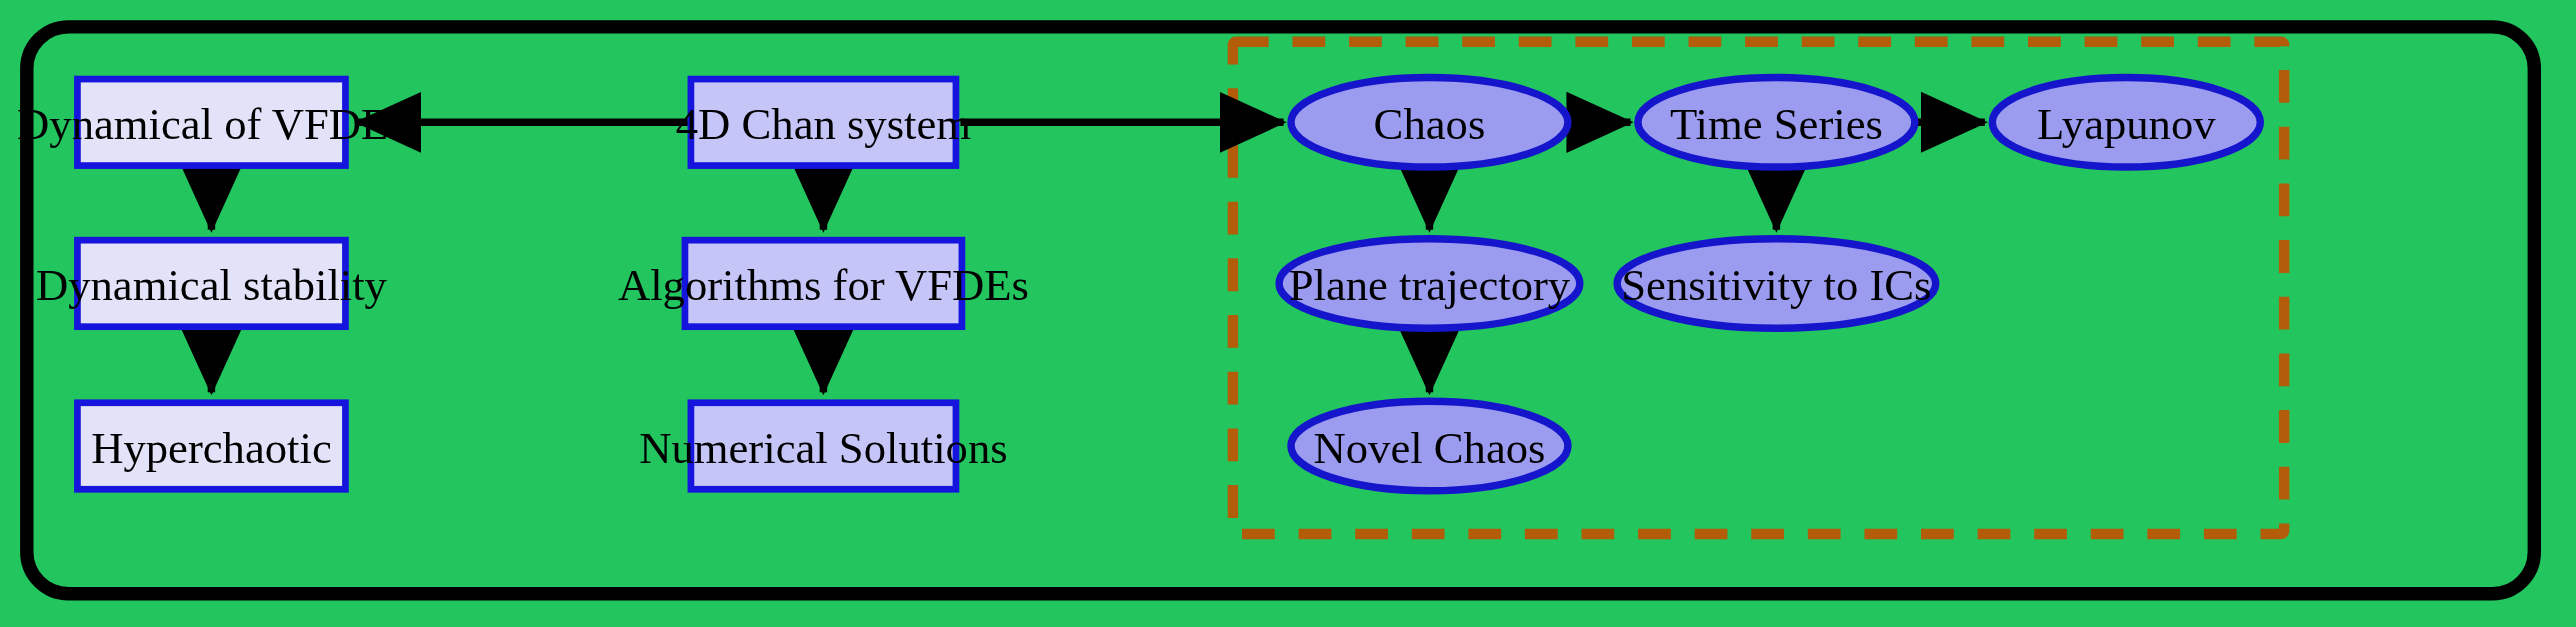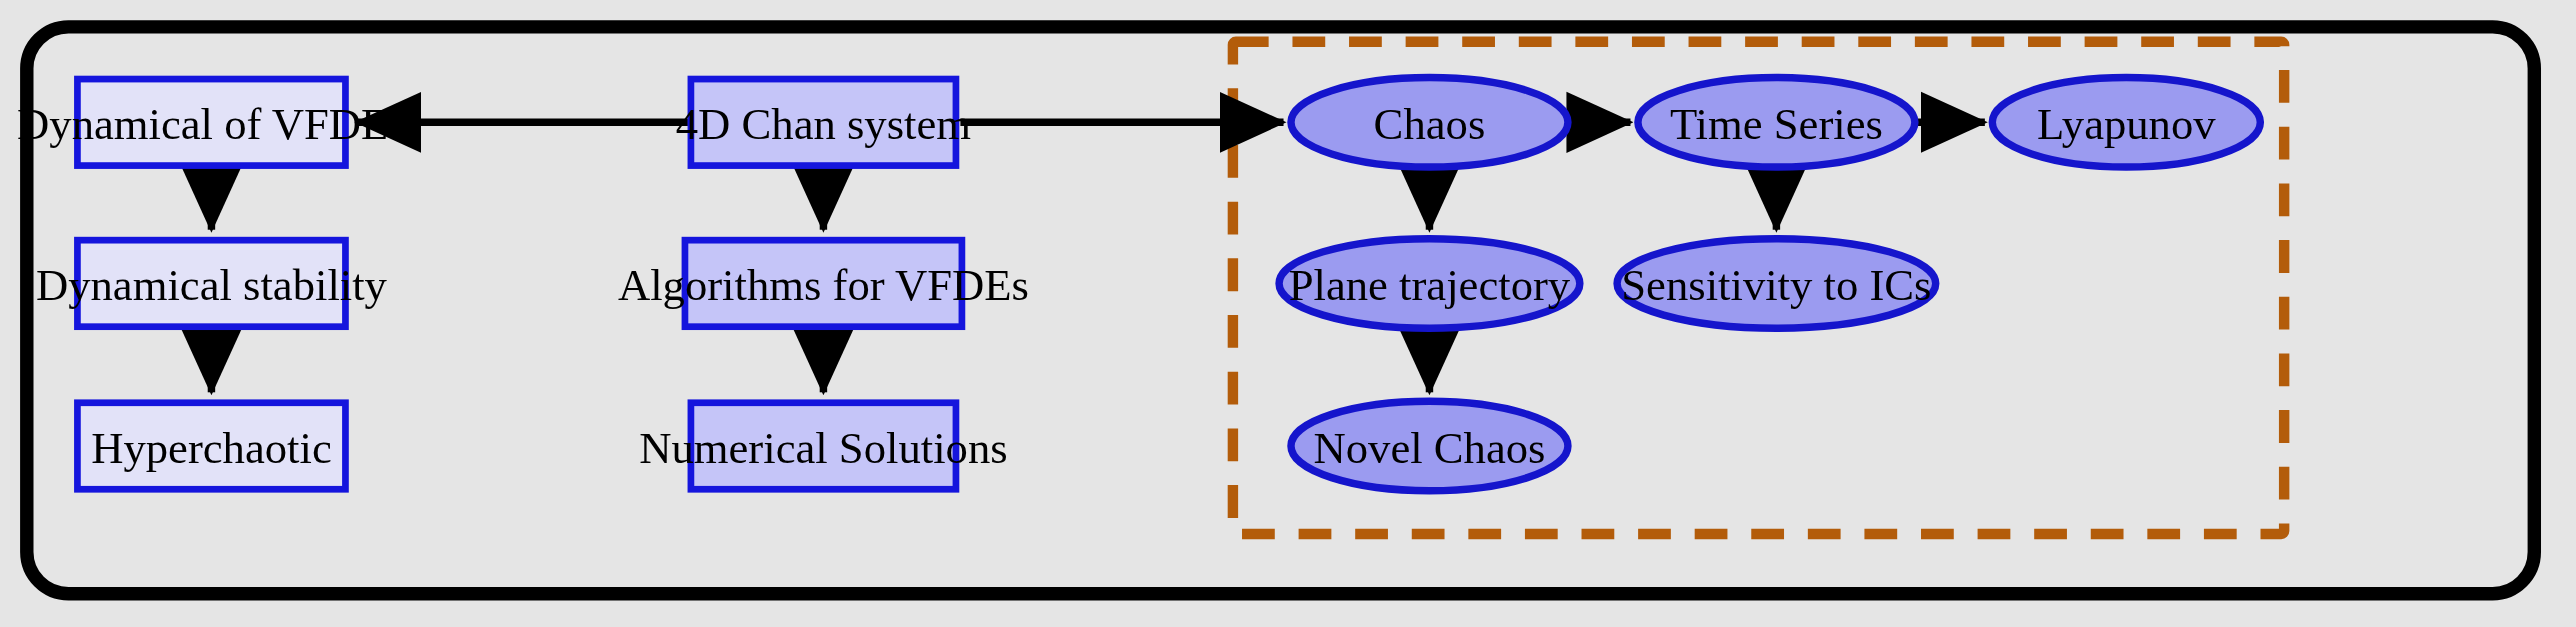--- a/index.html
+++ b/index.html
@@ -1,18 +1,18 @@
 <!DOCTYPE html>
 <html style="font-size:12px"><head>
 <meta charset="utf-8">
 <title>VFDE Chaos Flowchart</title>
 <style>
   html,body{margin:0;padding:0;background:#ffffff;}
   body{font-family:"Liberation Serif", serif;}
-  #stage{position:relative;width:2576px;height:628px;background:#e5e5e5;overflow:hidden;}
+  #stage{position:relative;width:2576px;height:628px;background:#22c55e;overflow:hidden;}
   #stage svg{position:absolute;left:0;top:0;width:2576px;height:628px;}
   .node-text{
     font-family:"Liberation Serif", serif;
     font-size:30px;
     fill:#000000;
     text-anchor:middle;
     dominant-baseline:central;
   }
 </style>
 </head>

